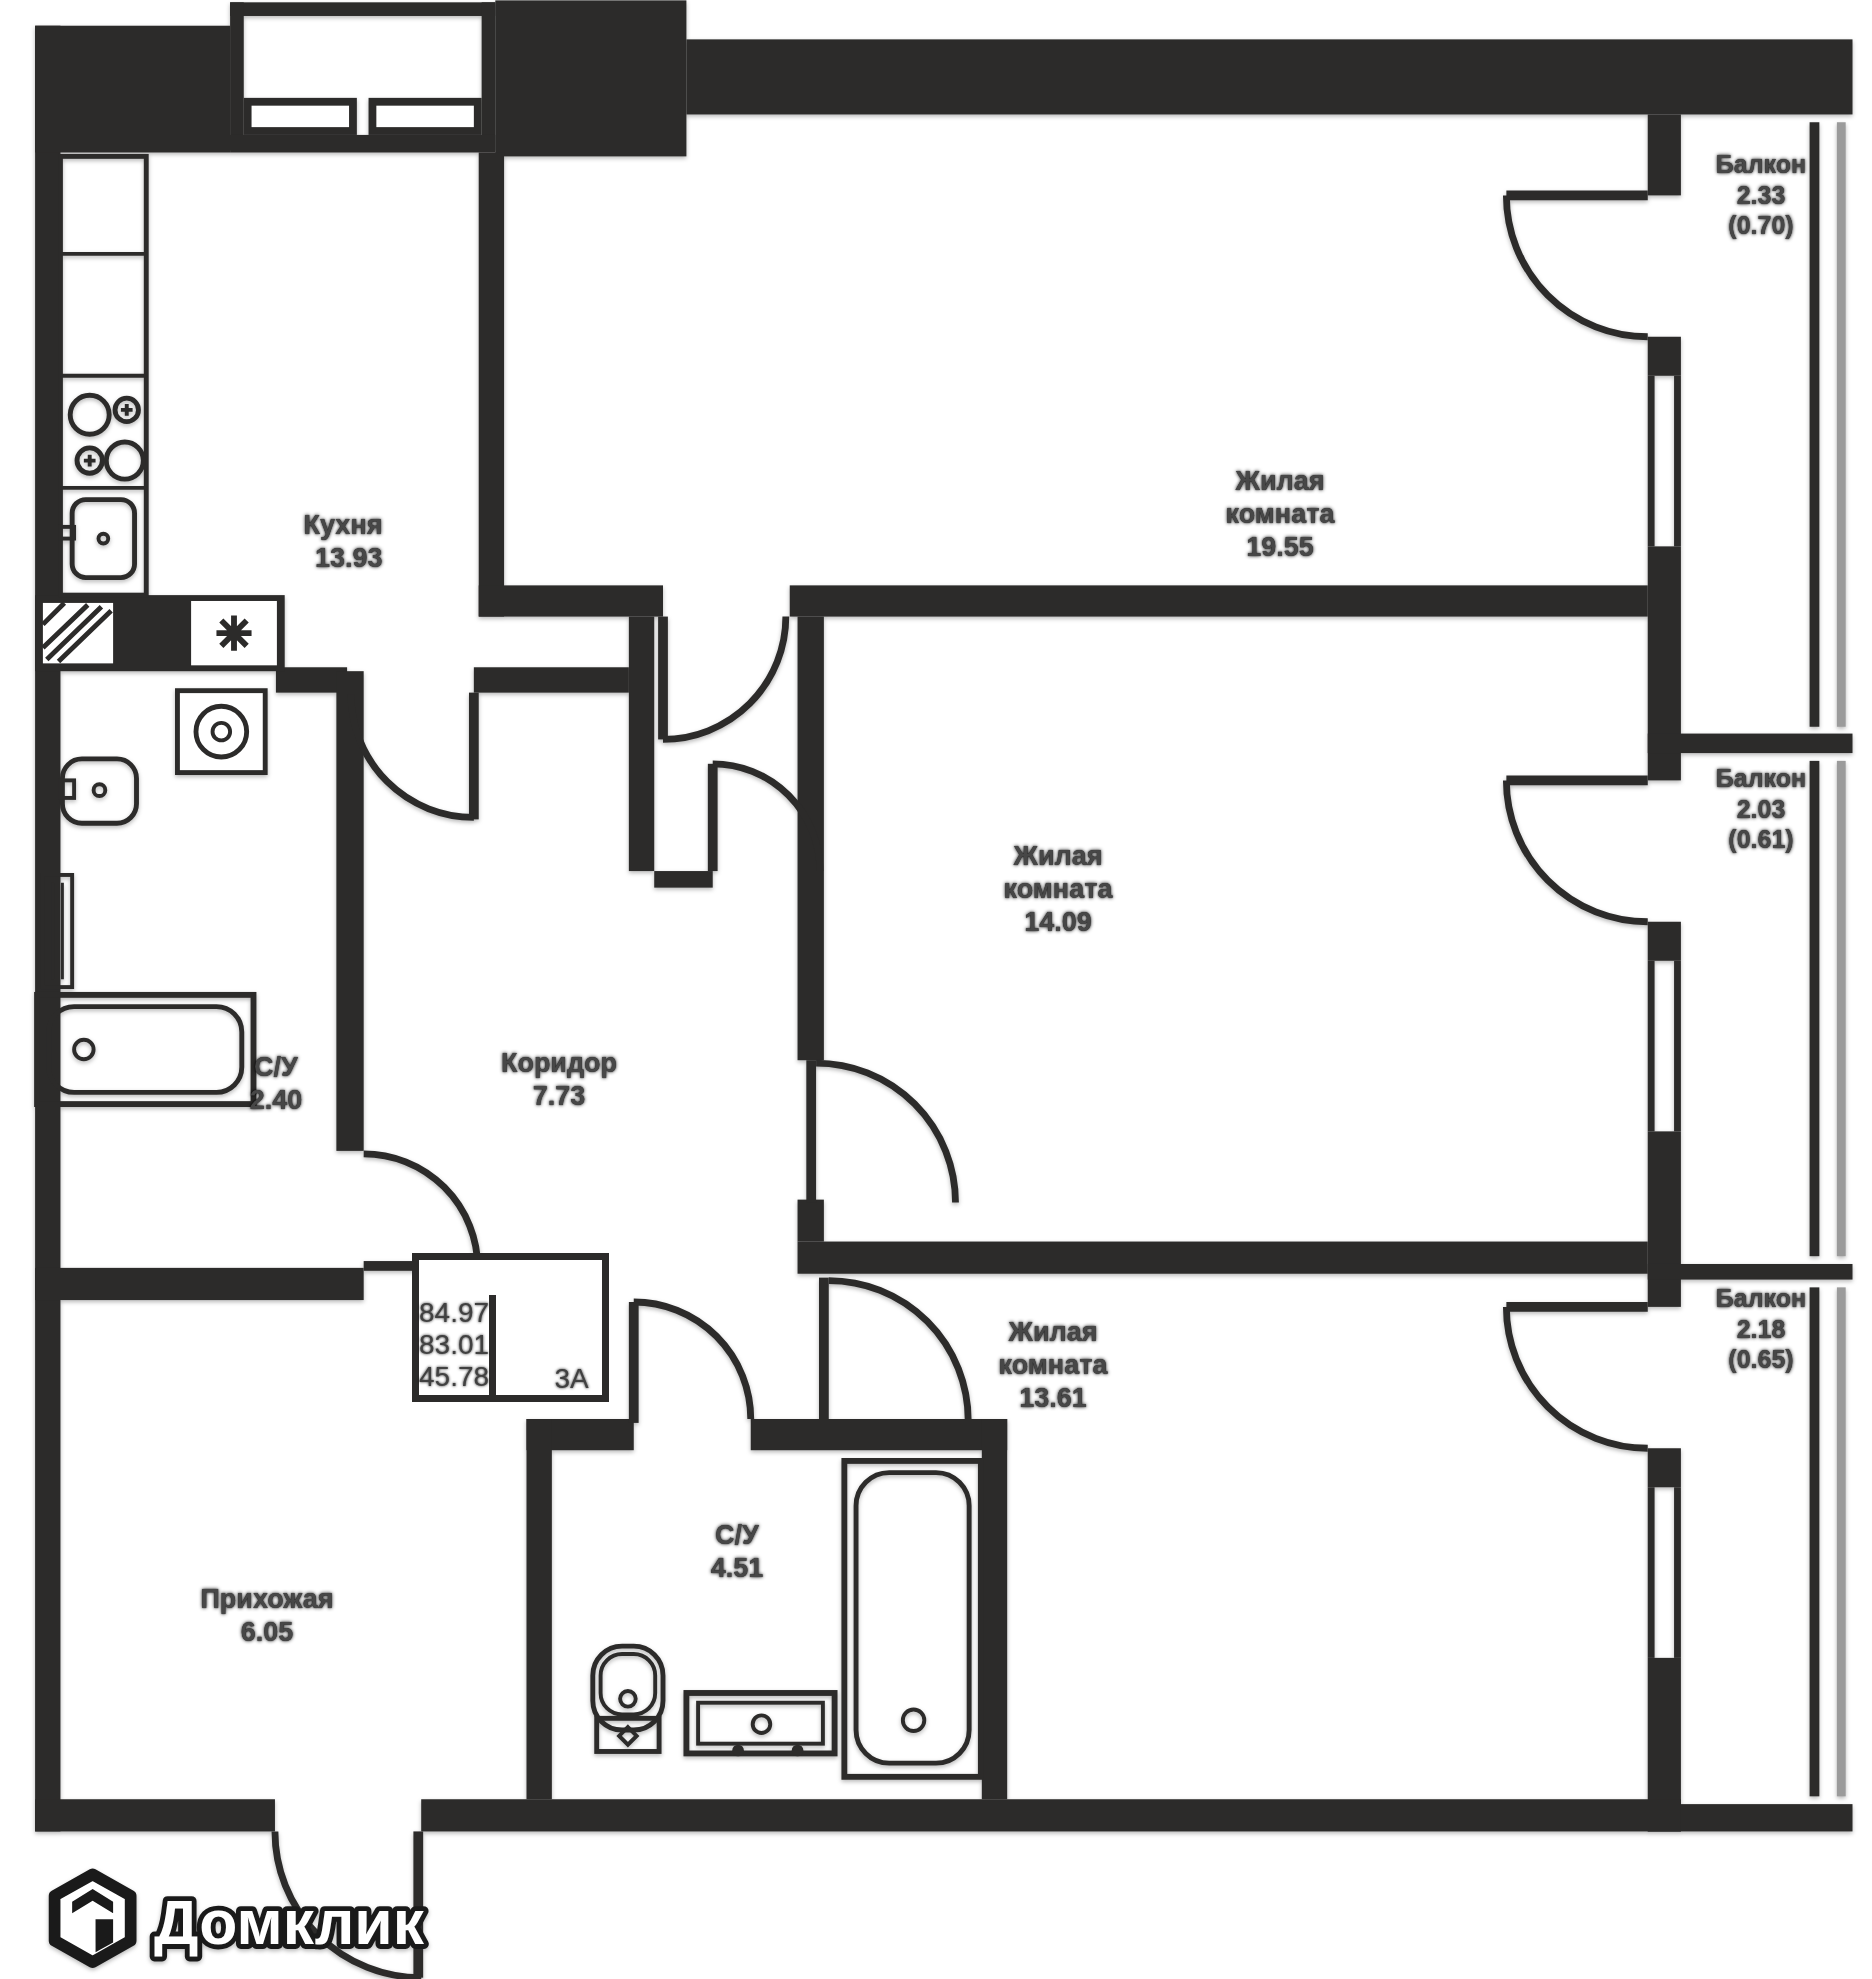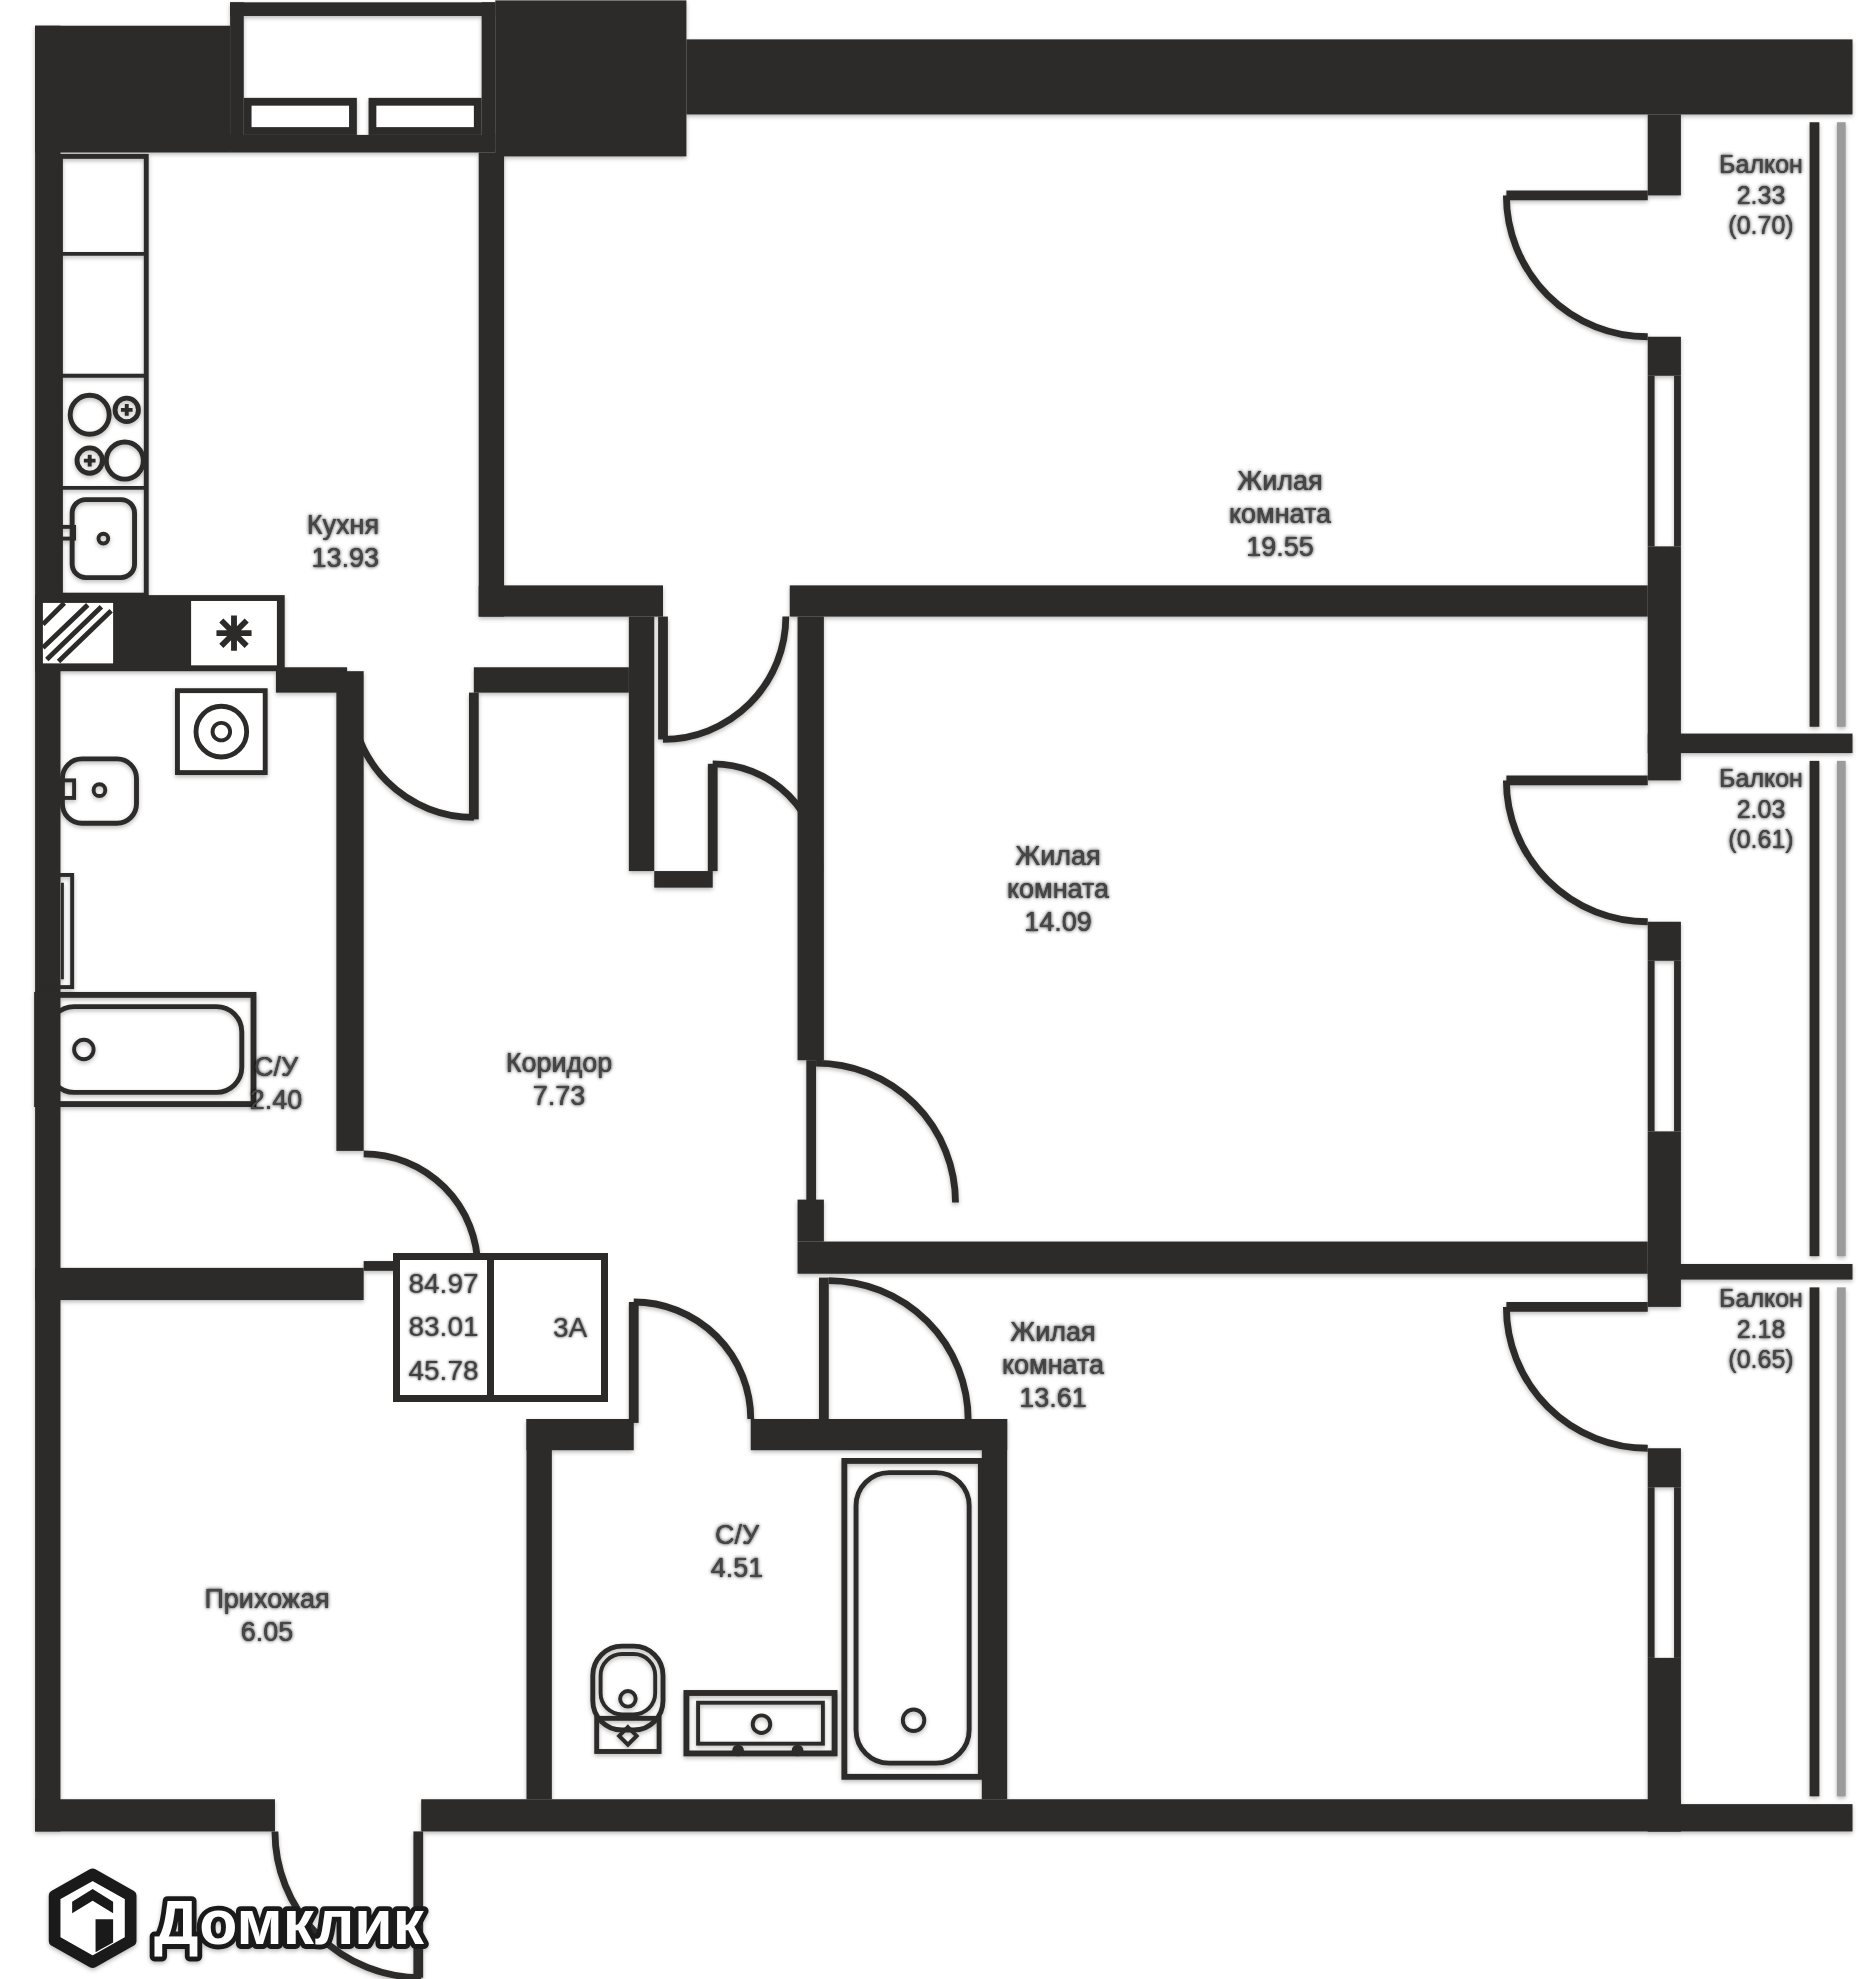--- a/index.html
+++ b/index.html
@@ -1,26 +1,26 @@
 <!DOCTYPE html>
 <html><head>
 <meta charset="utf-8">
 <style>
   html,body{margin:0;padding:0;background:#fff;}
   body{width:1872px;height:1980px;overflow:hidden;font-family:"Liberation Sans",sans-serif;}
   #plan{position:relative;width:1872px;height:1980px;background:#fff;}
   #plan-svg{position:absolute;left:0;top:0;filter:drop-shadow(0 2px 2px rgba(0,0,0,0.28));}
   .room-label{position:absolute;transform:translate(-50%,-50%);text-align:center;
-    color:#474747;font-size:27px;line-height:1.22;font-weight:400;
+    color:#474747;font-size:27px;line-height:1.22;font-weight:700;
     text-shadow:0 0 3.9px rgba(0,0,0,.9),0 0 1px rgba(0,0,0,.85);white-space:normal;}
   .room-label .rn,.room-label .ra,.room-label .rr{display:block;}
   .room-label.wrap{max-width:146px;}
   .room-label.balc{font-size:25px;max-width:146px;}
-  .legend{position:absolute;left:393px;top:1253px;width:215px;height:149px;
-    box-sizing:border-box;border:7.8px solid #2c2b2a;background:#fff;display:flex;}
+  .legend{position:absolute;left:412px;top:1253px;width:197px;height:149px;
+    box-sizing:border-box;border:7.8px solid #2c2b2a;background:#fff;display:flex;align-items:flex-end;}
   .legend .lcell{flex:1;display:flex;flex-direction:column;justify-content:space-around;
     align-items:center;border-right:7.8px solid #2c2b2a;padding:2px 0;}
   .legend .rcell{width:62px;display:flex;align-items:center;justify-content:center;padding-left:45px;}
   .legend span{color:#414141;font-size:28px;font-weight:400;
     text-shadow:0 0 2.9px rgba(0,0,0,.9);}
 </style>
 </head>
 <body>
 
 <div id="plan">

